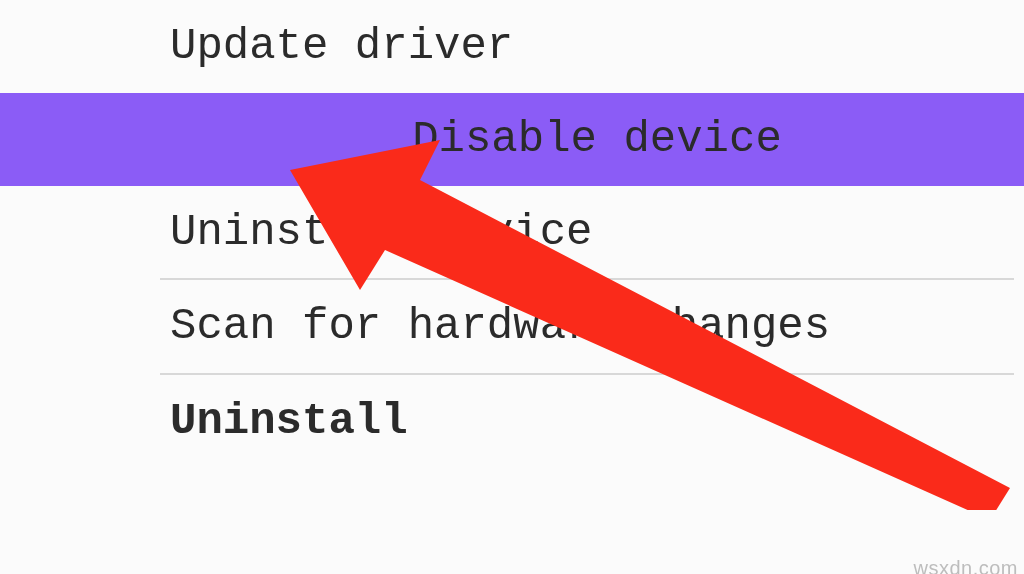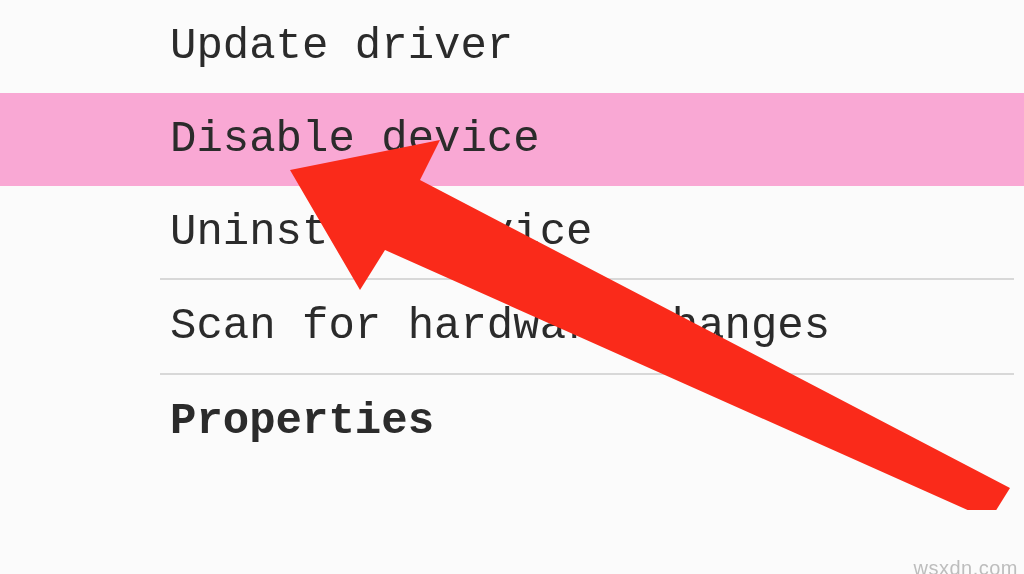--- a/index.html
+++ b/index.html
@@ -24,21 +24,22 @@
     .menu-item {
       padding: 20px 0 20px 170px;
       font-size: 44px;
       color: #2b2b2b;
       font-weight: 400;
       cursor: pointer;
       line-height: 1.2;
       font-family: Liberation Mono, monospace;
     }
     .menu-item.selected {
-      background: #f9a8d4;
+      background: #8b5cf6;
+      text-align: center;
     }
     .separator {
       height: 2px;
       background: #d8d8d8;
       margin-left: 160px;
       margin-right: 10px;
     }
     .menu-item.bold {
       font-weight: 700;
     }
@@ -82,21 +83,21 @@
 
   <div class="separator"></div>
 
   <div class="menu-item">
     <span>Scan for hardware changes</span>
   </div>
 
   <div class="separator"></div>
 
   <div class="menu-item bold">
-    <span>Properties</span>
+    <span>Uninstall</span>
   </div>
 
   <svg class="arrow-overlay" viewBox="0 0 720 380">
     <polygon class="arrow-shape" points="
       0,40
       150,10
       130,50
       720,358
       700,390
       95,120

